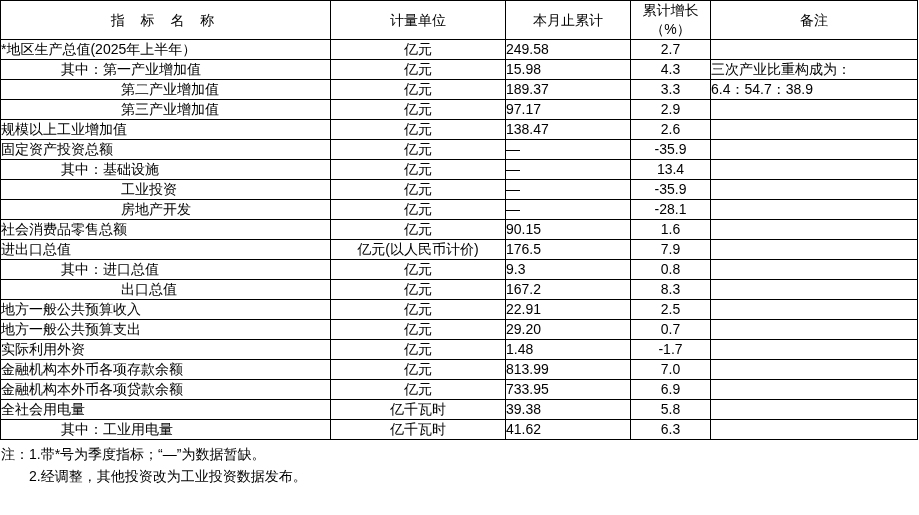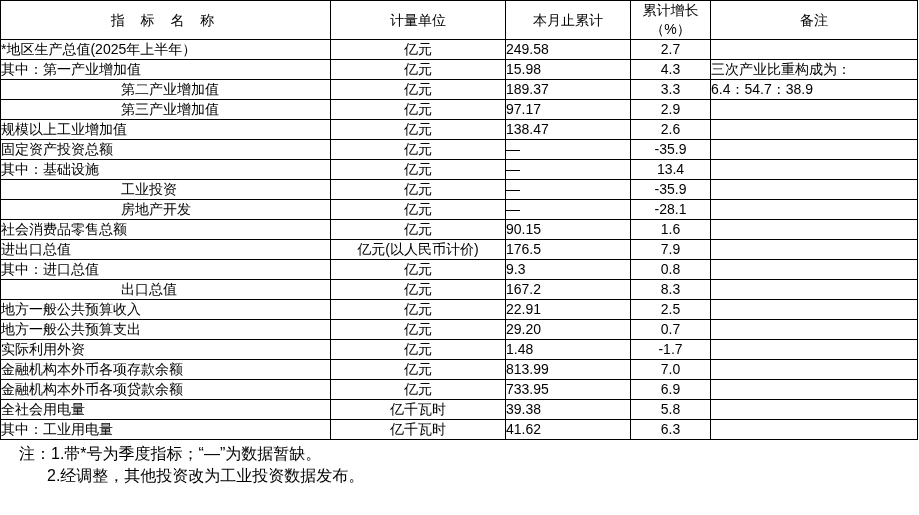--- a/index.html
+++ b/index.html
@@ -55,34 +55,34 @@
   }
   .hdr-two-line {
     line-height: 17px;
     font-size: 14px;
   }
   td.name {
     text-align: left;
     padding-left: 2px;
     font-size: 14px;
   }
-  td.name.ind1 { }
+  td.name.ind1 { padding-left: 60px; }
   td.name.ind2 { padding-left: 120px; }
   td.unit   { text-align: center; }
   td.value  { text-align: left; }
   td.growth { text-align: center; }
   td.note   { text-align: left; padding-left: 3px; font-size: 13px; }
   td.note.empty { border-left: 1px solid #000; }
 
   
   .footer {
     margin-top: 3px;
-    font-size: 16px;
+    font-size: 14px;
     line-height: 22px;
-    padding-left: 19px;
+    padding-left: 1px;
   }
   .footer div { white-space: nowrap; }
   .footer .l2 { padding-left: 28px; }
 </style>
 </head>
 <body>
 
 <div id="sheet">
 
   <table class="grid">

